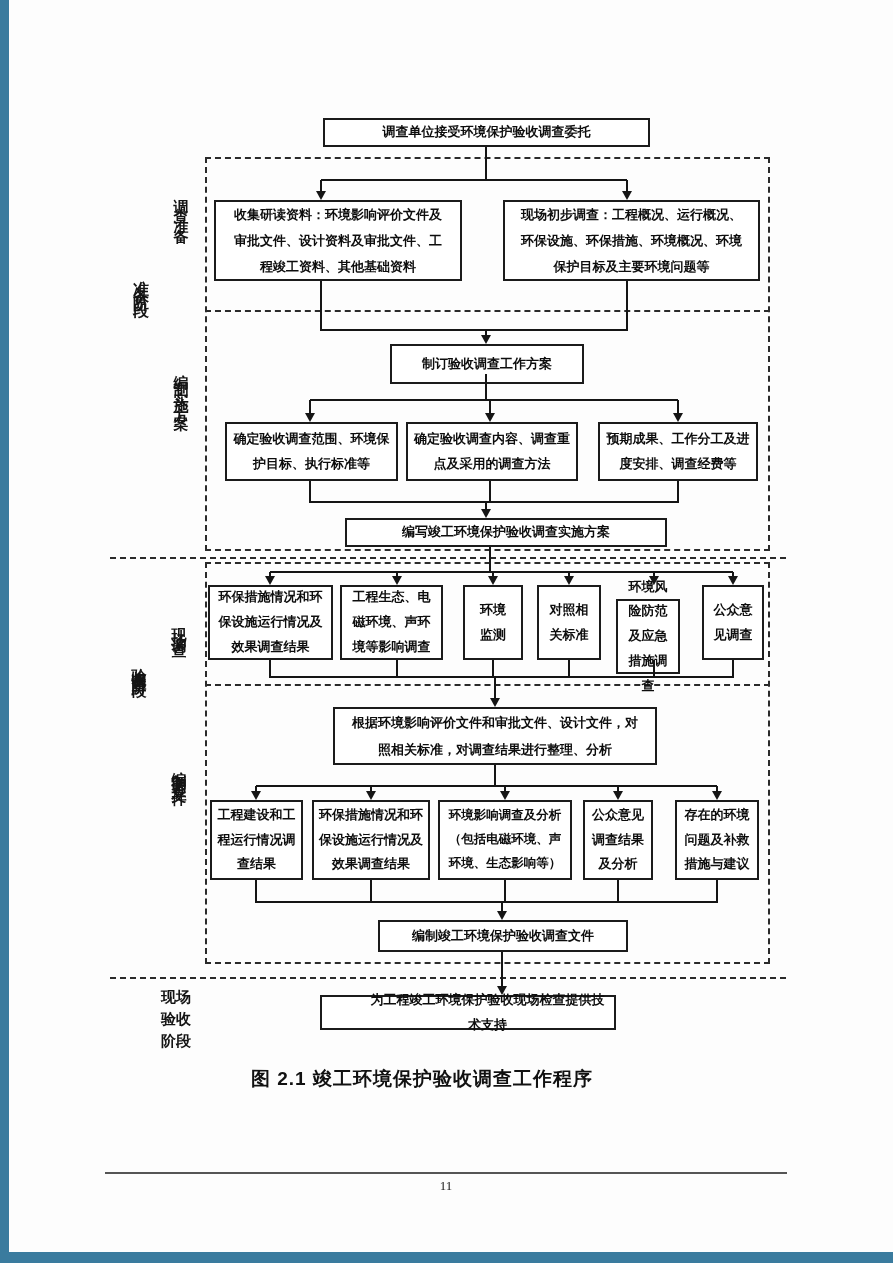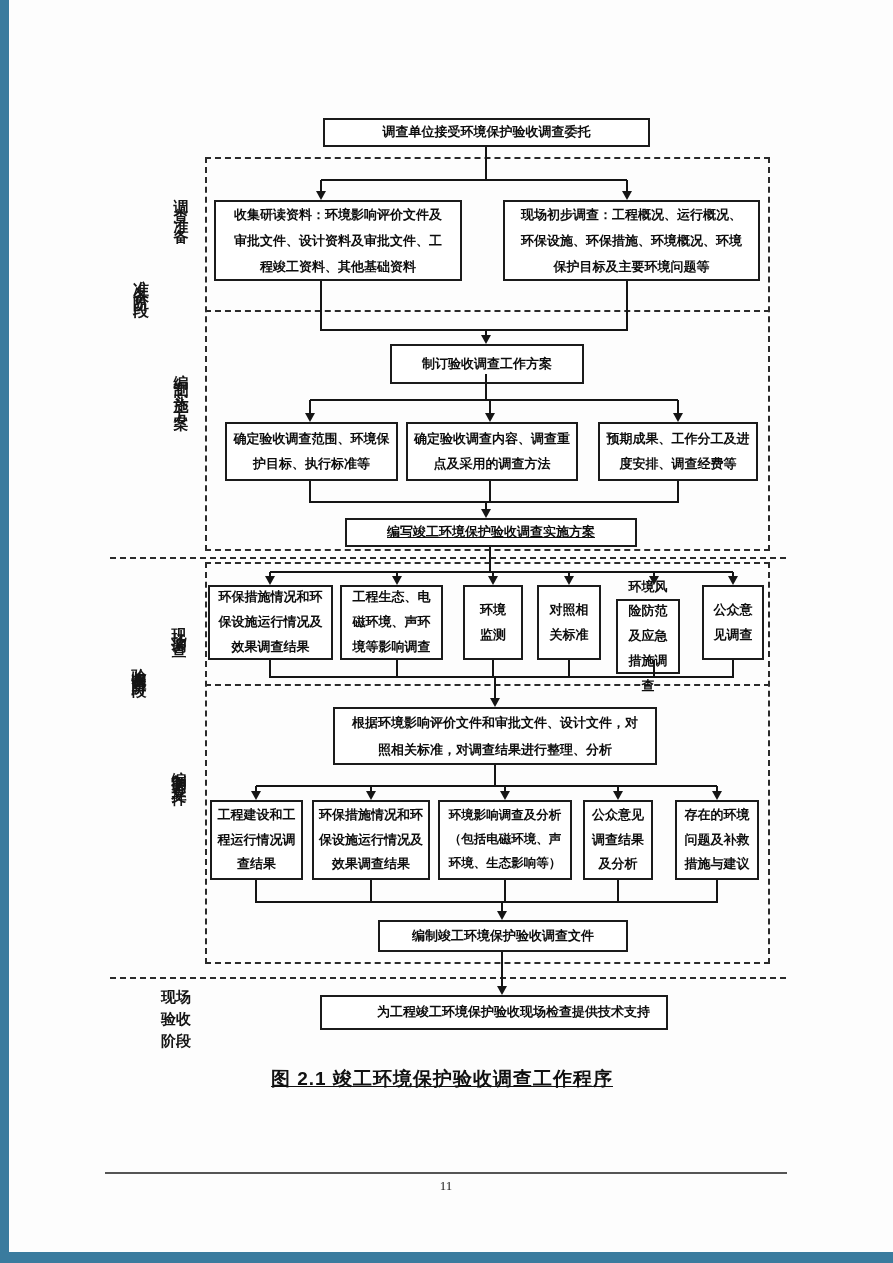--- a/index.html
+++ b/index.html
@@ -55,40 +55,40 @@
 
   <div class="node" style="left:214px;top:200px;width:248px;height:81px;padding:2px 15px;line-height:2.0;">收集研读资料：环境影响评价文件及审批文件、设计资料及审批文件、工程竣工资料、其他基础资料</div>
   <div class="node" style="left:503px;top:200px;width:257px;height:81px;padding:2px 13px;line-height:2.0;">现场初步调查：工程概况、运行概况、环保设施、环保措施、环境概况、环境保护目标及主要环境问题等</div>
 
   <div class="node" style="left:390px;top:344px;width:194px;height:40px;">制订验收调查工作方案</div>
 
   <div class="node" style="left:225px;top:422px;width:173px;height:59px;">确定验收调查范围、环境保护目标、执行标准等</div>
   <div class="node" style="left:406px;top:422px;width:172px;height:59px;">确定验收调查内容、调查重点及采用的调查方法</div>
   <div class="node" style="left:598px;top:422px;width:160px;height:59px;">预期成果、工作分工及进度安排、调查经费等</div>
 
-  <div class="node" style="left:345px;top:518px;width:292px;height:29px;text-decoration:underline;">编写竣工环境保护验收调查实施方案</div>
+  <div class="node" style="left:345px;top:518px;width:322px;height:29px;">编写竣工环境保护验收调查实施方案</div>
 
   <div class="node" style="left:208px;top:585px;width:125px;height:75px;">环保措施情况和环保设施运行情况及效果调查结果</div>
   <div class="node" style="left:340px;top:585px;width:103px;height:75px;">工程生态、电磁环境、声环境等影响调查</div>
   <div class="node" style="left:463px;top:585px;width:60px;height:75px;padding:2px 13px;">环境监测</div>
   <div class="node" style="left:537px;top:585px;width:64px;height:75px;">对照相关标准</div>
   <div class="node" style="left:616px;top:599px;width:64px;height:75px;">环境风险防范及应急措施调查</div>
   <div class="node" style="left:702px;top:585px;width:62px;height:75px;">公众意见调查</div>
 
   <div class="node" style="left:333px;top:707px;width:324px;height:58px;padding:2px 16px;line-height:2.1;">根据环境影响评价文件和审批文件、设计文件，对照相关标准，对调查结果进行整理、分析</div>
 
   <div class="node" style="left:210px;top:800px;width:93px;height:80px;">工程建设和工程运行情况调查结果</div>
   <div class="node" style="left:312px;top:800px;width:118px;height:80px;">环保措施情况和环保设施运行情况及效果调查结果</div>
   <div class="node" style="left:438px;top:800px;width:134px;height:80px;font-size:12.5px;">环境影响调查及分析（包括电磁环境、声环境、生态影响等）</div>
   <div class="node" style="left:583px;top:800px;width:70px;height:80px;">公众意见调查结果及分析</div>
   <div class="node" style="left:675px;top:800px;width:84px;height:80px;">存在的环境问题及补救措施与建议</div>
 
   <div class="node" style="left:378px;top:920px;width:250px;height:32px;">编制竣工环境保护验收调查文件</div>
 
-  <div class="node" style="left:320px;top:995px;width:348px;height:35px;padding-left:44px;">为工程竣工环境保护验收现场检查提供技术支持</div>
+  <div class="node" style="left:320px;top:995px;width:296px;height:35px;padding-left:44px;">为工程竣工环境保护验收现场检查提供技术支持</div>
 
   <div id="connectors">
       <div class="vline" style="left: 485px; top: 147px; width: 2px; height: 33px;"></div>
       <div class="vline" style="left: 320px; top: 180px; width: 2px; height: 12px;"></div>
       <div class="vline" style="left: 626px; top: 180px; width: 2px; height: 12px;"></div>
       <div class="vline" style="left: 320px; top: 281px; width: 2px; height: 50px;"></div>
       <div class="vline" style="left: 626px; top: 281px; width: 2px; height: 50px;"></div>
       <div class="vline" style="left: 485px; top: 330px; width: 2px; height: 6px;"></div>
       <div class="vline" style="left: 485px; top: 374px; width: 2px; height: 26px;"></div>
       <div class="vline" style="left: 309px; top: 400px; width: 2px; height: 14px;"></div>
@@ -149,16 +149,16 @@
       <div class="arrow-down" style="left: 490px; top: 698px;"></div>
       <div class="arrow-down" style="left: 251px; top: 791px;"></div>
       <div class="arrow-down" style="left: 366px; top: 791px;"></div>
       <div class="arrow-down" style="left: 500px; top: 791px;"></div>
       <div class="arrow-down" style="left: 613px; top: 791px;"></div>
       <div class="arrow-down" style="left: 712px; top: 791px;"></div>
       <div class="arrow-down" style="left: 497px; top: 911px;"></div>
       <div class="arrow-down" style="left: 497px; top: 986px;"></div>
     </div>
 
-  <div class="caption" style="left:162px;top:1066px;width:560px;text-decoration:underline;">图 2.1  竣工环境保护验收调查工作程序</div>
+  <div class="caption" style="left:142px;top:1066px;width:560px;">图 2.1  竣工环境保护验收调查工作程序</div>
   <div class="footer-rule" style="left:105px;top:1172px;width:682px;"></div>
   <div class="page-num" style="left:105px;top:1178px;width:682px;">11</div>
 </div>
 
 </body></html>

